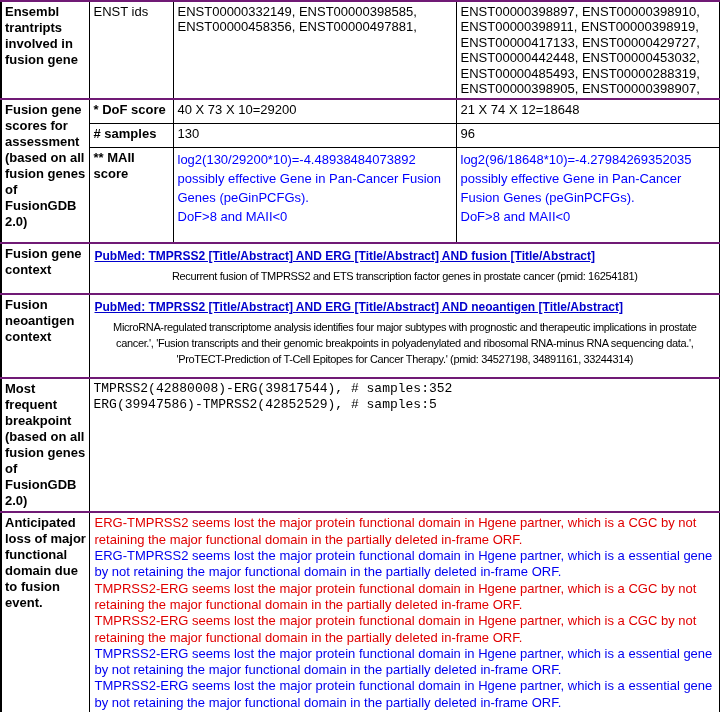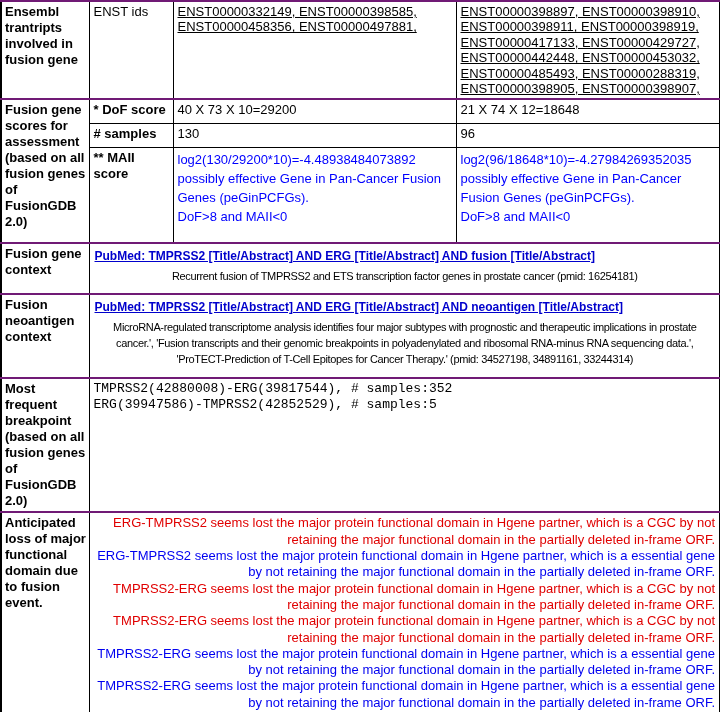--- a/index.html
+++ b/index.html
@@ -23,41 +23,41 @@
   tr.sec>td{border-top:2px solid #701a75;}
   td.h{
     font-weight:bold;
     line-height:16px;
     padding:2px 2px 2px 3px;
   }
   td.lbl{line-height:16px;padding:2px 2px 2px 4px;}
   td.lbl.b{font-weight:bold;}
   td.lbl.nw{white-space:nowrap;margin-left:40px;}
   .pre{white-space:pre-line;}
-  td.enst{line-height:15.4px;text-decoration:underline;}
+  td.enst{line-height:15.4px;}
   td.maii{line-height:19px;color:var(--maii,#0000ff);}
   td.ctx{padding:3px 4px 2px 5px;}
   .linkline{margin:1px 0 5px 0;}
   a.plink{
     color:var(--link,#0000cc);
     font-weight:bold;
     text-decoration:underline;
     font-size:12px;
     line-height:16px;
     cursor:pointer;
   }
   .narrow{
     font-size:11px;
     letter-spacing:-0.35px;
     line-height:15.8px;
     text-align:center;
   }
   td.bp{line-height:16px;font-family:Liberation Mono, monospace;}
   td.loss{padding:2px 4px 0 5px;}
-  .sent{font-size:13px;line-height:16.3px;text-align:right;}
+  .sent{font-size:13px;line-height:16.3px;}
   .sent[data-color="red"]{color:var(--red,#e00000);}
   .sent[data-color="blue"]{color:var(--blue,#0000f0);}
 </style>
 </head>
 <body>
 
 <table>
   <colgroup>
     <col style="width:88px">
     <col style="width:84px">

